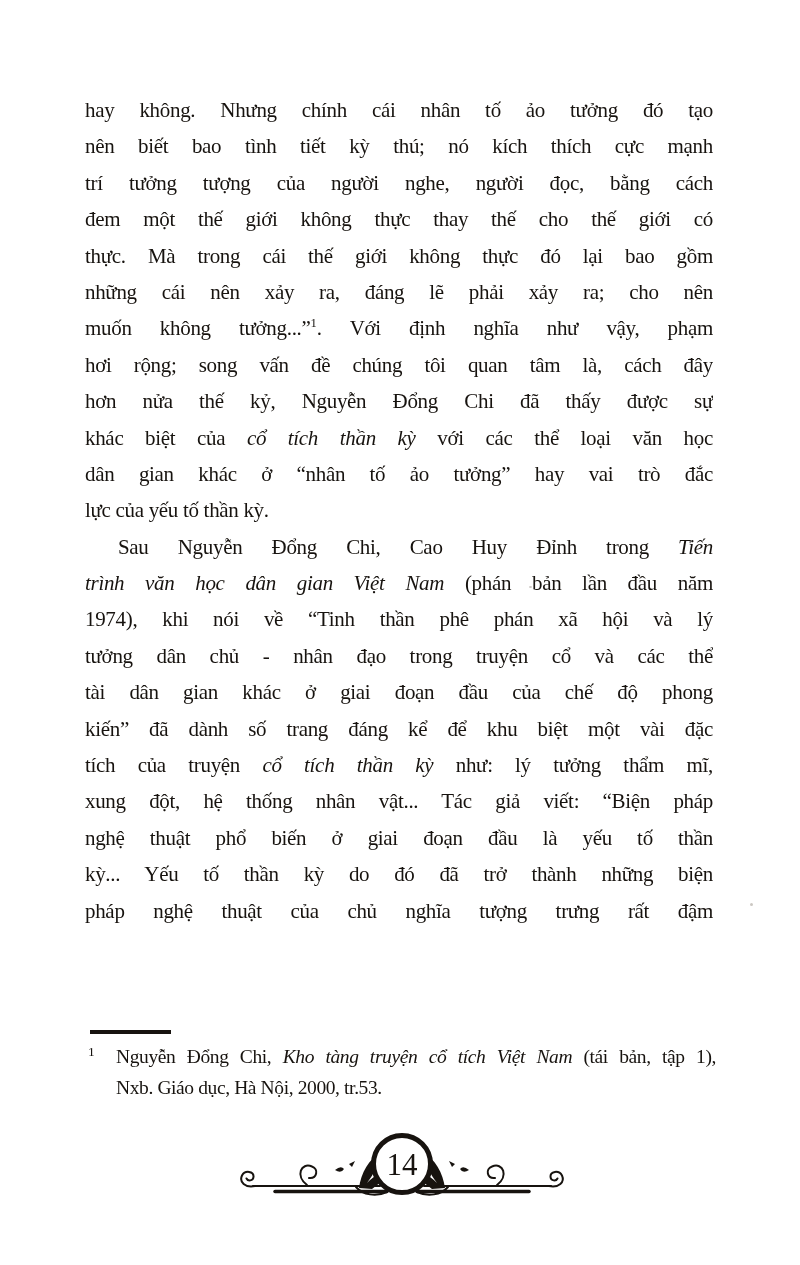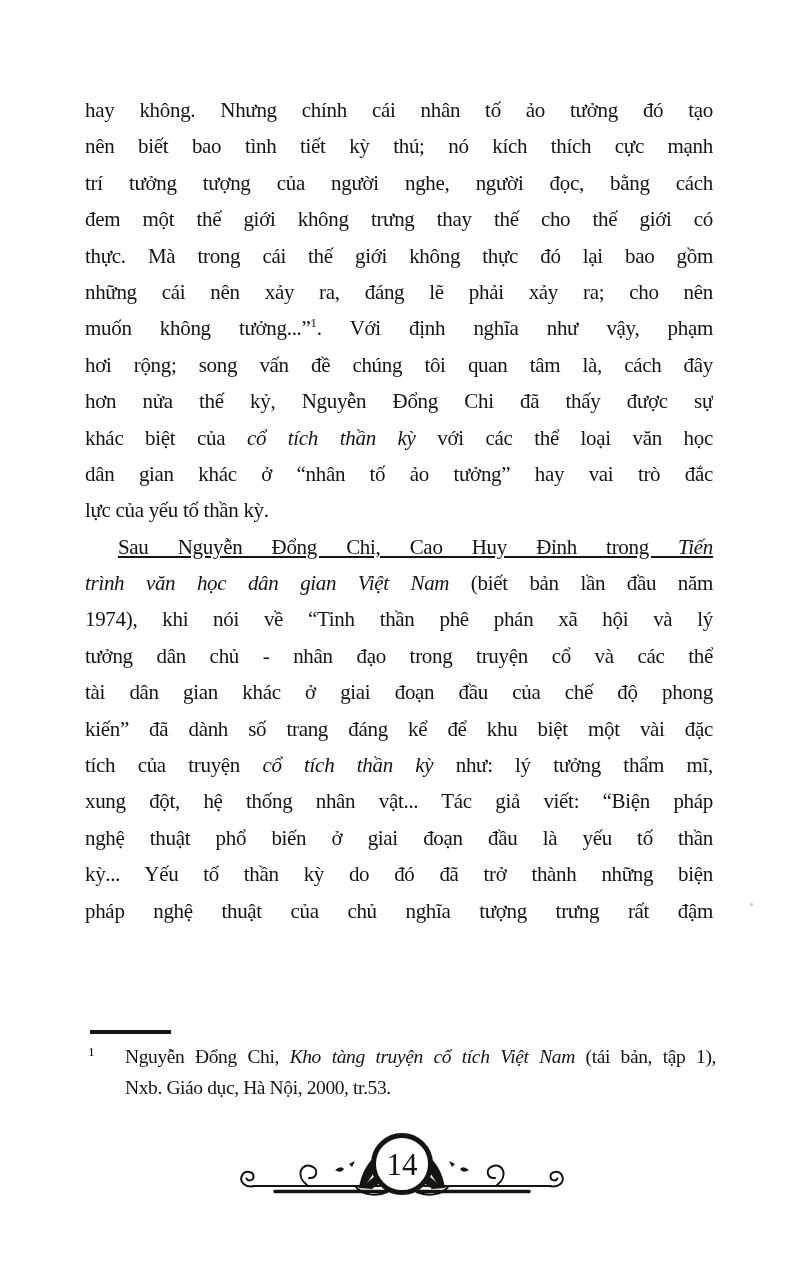--- a/index.html
+++ b/index.html
@@ -23,21 +23,21 @@
     font-size: 21px;
     line-height: 36.4px;
     height: 36.4px;
     letter-spacing: -0.015em;
     text-align: justify;
     text-align-last: justify;
     overflow: hidden;
     white-space: normal;
   }
   .line.align-left { text-align: right; text-align-last: left; }
-  .line.indent { text-indent: 33px; text-decoration: underline; }
+  .line.indent { text-indent: 33px; }
   .it { font-style: italic; }
   .sup {
     font-size: 0.60em;
     vertical-align: super;
     line-height: 0;
     letter-spacing: 0;
   }
   .footnote-rule {
     position: absolute;
     left: 90px; top: 1030px;
@@ -49,21 +49,21 @@
     left: 88px; top: 1041px; width: 628px;
     display: flex;
     align-items: flex-start;
   }
   .footnote-marker {
     flex: 0 0 28px;
     font-size: 13.5px;
     padding-top: 3px;
     text-align: left;
   }
-  .footnote-content { flex: 1 1 auto; min-width: 0; margin-left: 9px; }
+  .footnote-content { flex: 1 1 auto; min-width: 0; }
   .fline {
     font-size: 19.5px;
     line-height: 31px;
     height: 31px;
     letter-spacing: -0.02em;
     overflow: hidden;
     text-align: justify;
     text-align-last: justify;
   }
   .fline.align-left { text-align: right; text-align-last: left; font-family: Liberation Serif, serif; }
@@ -89,31 +89,31 @@
 </style>
 </head>
 <body>
 
 <div class="page">
 
   <div class="text-block">
       <div class="line"><span>hay không. Nhưng chính cái nhân tố ảo tưởng đó tạo</span></div>
       <div class="line"><span>nên biết bao tình tiết kỳ thú; nó kích thích cực mạnh</span></div>
       <div class="line"><span>trí tưởng tượng của người nghe, người đọc, bằng cách</span></div>
-      <div class="line"><span>đem một thế giới không trưng thay thế cho thế giới có</span></div>
+      <div class="line"><span>đem một thế giới không thực thay thế cho thế giới có</span></div>
       <div class="line"><span>thực. Mà trong cái thế giới không thực đó lại bao gồm</span></div>
       <div class="line"><span>những cái nên xảy ra, đáng lẽ phải xảy ra; cho nên</span></div>
       <div class="line"><span>muốn không tưởng...”</span><span class="sup">1</span><span>. Với định nghĩa như vậy, phạm</span></div>
       <div class="line"><span>hơi rộng; song vấn đề chúng tôi quan tâm là, cách đây</span></div>
       <div class="line"><span>hơn nửa thế kỷ, Nguyễn Đổng Chi đã thấy được sự</span></div>
       <div class="line"><span>khác biệt của </span><span class="it">cổ tích thần kỳ</span><span> với các thể loại văn học</span></div>
       <div class="line"><span>dân gian khác ở “nhân tố ảo tưởng” hay vai trò đắc</span></div>
       <div class="line align-left"><span>lực của yếu tố thần kỳ.</span></div>
       <div class="line indent"><span>Sau Nguyễn Đổng Chi, Cao Huy Đỉnh trong </span><span class="it">Tiến</span></div>
-      <div class="line"><span class="it">trình văn học dân gian Việt Nam</span><span> (biết bản lần đầu năm</span></div>
+      <div class="line"><span class="it">trình văn học dân gian Việt Nam</span><span> (phán bản lần đầu năm</span></div>
       <div class="line"><span>1974), khi nói về “Tinh thần phê phán xã hội và lý</span></div>
       <div class="line"><span>tưởng dân chủ - nhân đạo trong truyện cổ và các thể</span></div>
       <div class="line"><span>tài dân gian khác ở giai đoạn đầu của chế độ phong</span></div>
       <div class="line"><span>kiến” đã dành số trang đáng kể để khu biệt một vài đặc</span></div>
       <div class="line"><span>tích của truyện </span><span class="it">cổ tích thần kỳ</span><span> như: lý tưởng thẩm mĩ,</span></div>
       <div class="line"><span>xung đột, hệ thống nhân vật... Tác giả viết: “Biện pháp</span></div>
       <div class="line"><span>nghệ thuật phổ biến ở giai đoạn đầu là yếu tố thần</span></div>
       <div class="line"><span>kỳ... Yếu tố thần kỳ do đó đã trở thành những biện</span></div>
       <div class="line"><span>pháp nghệ thuật của chủ nghĩa tượng trưng rất đậm</span></div>
     </div>

